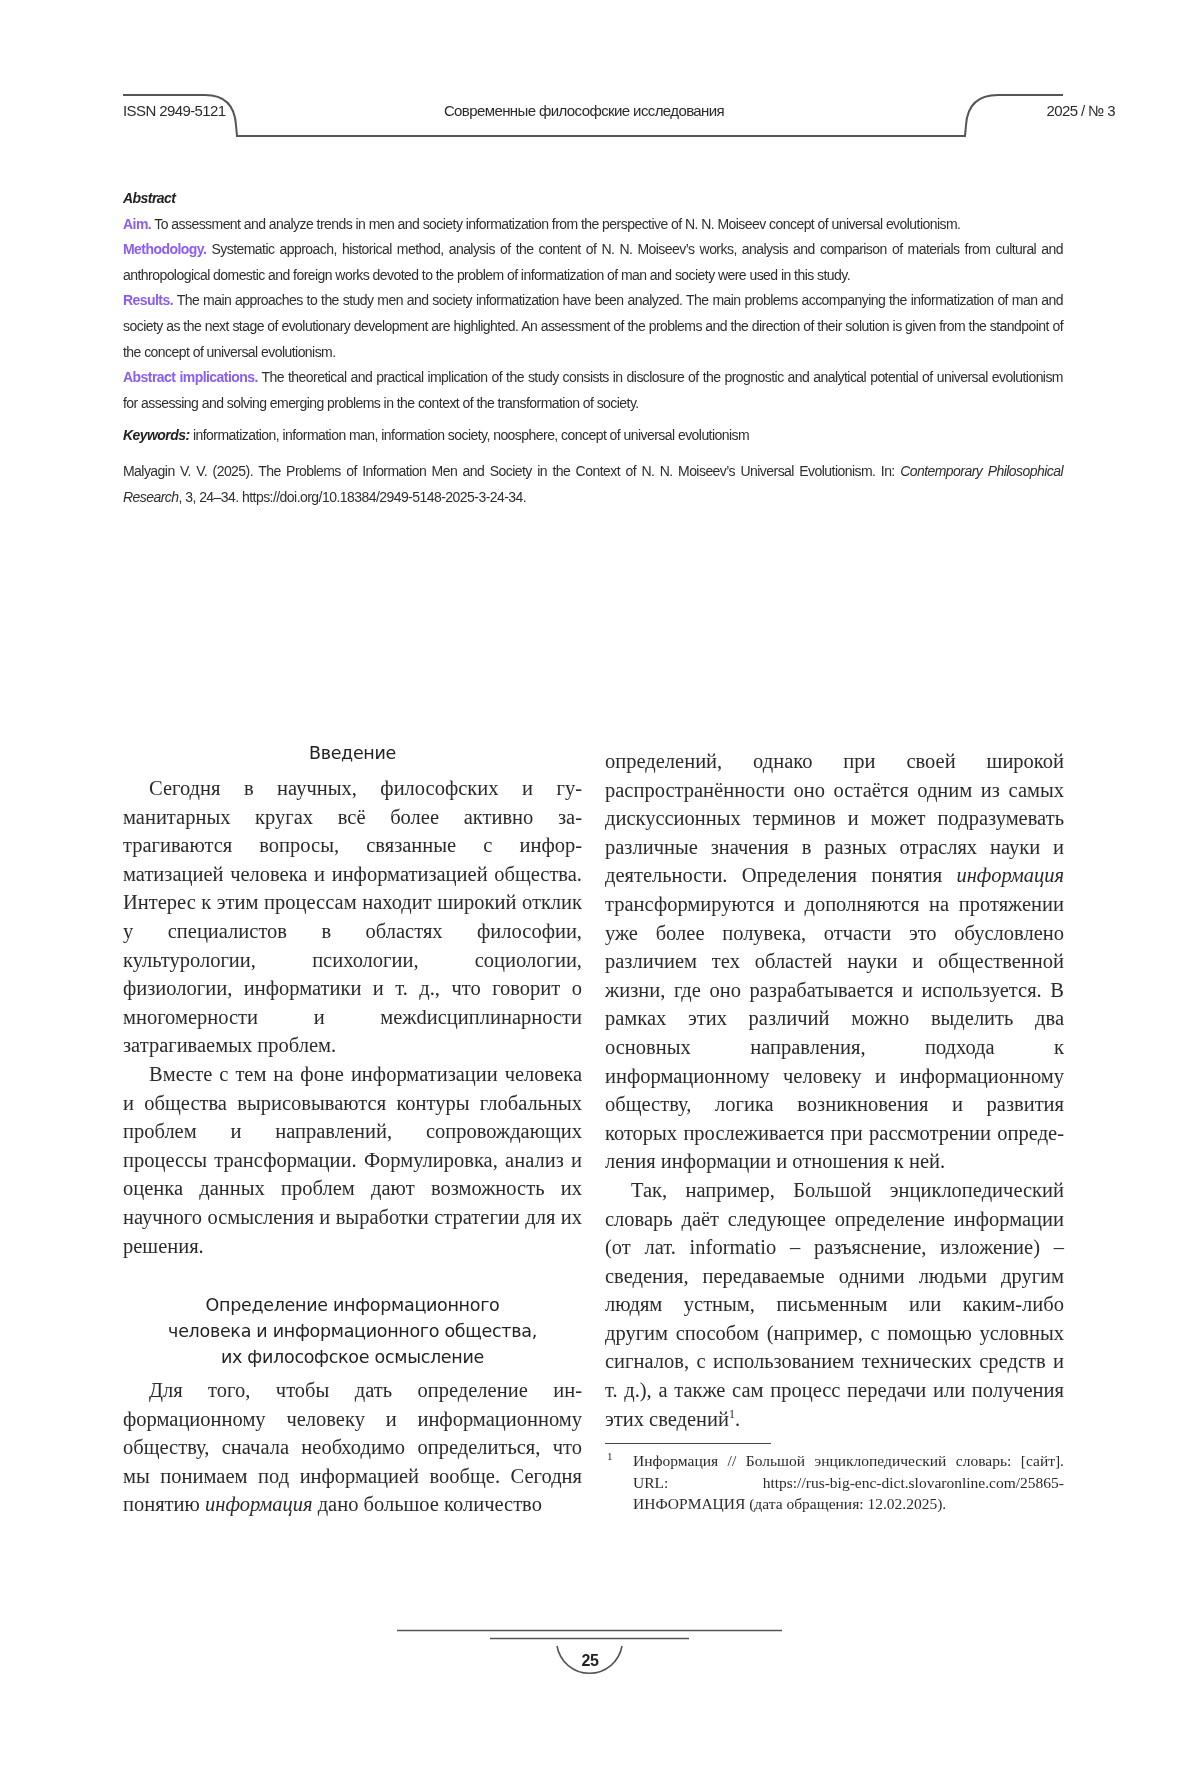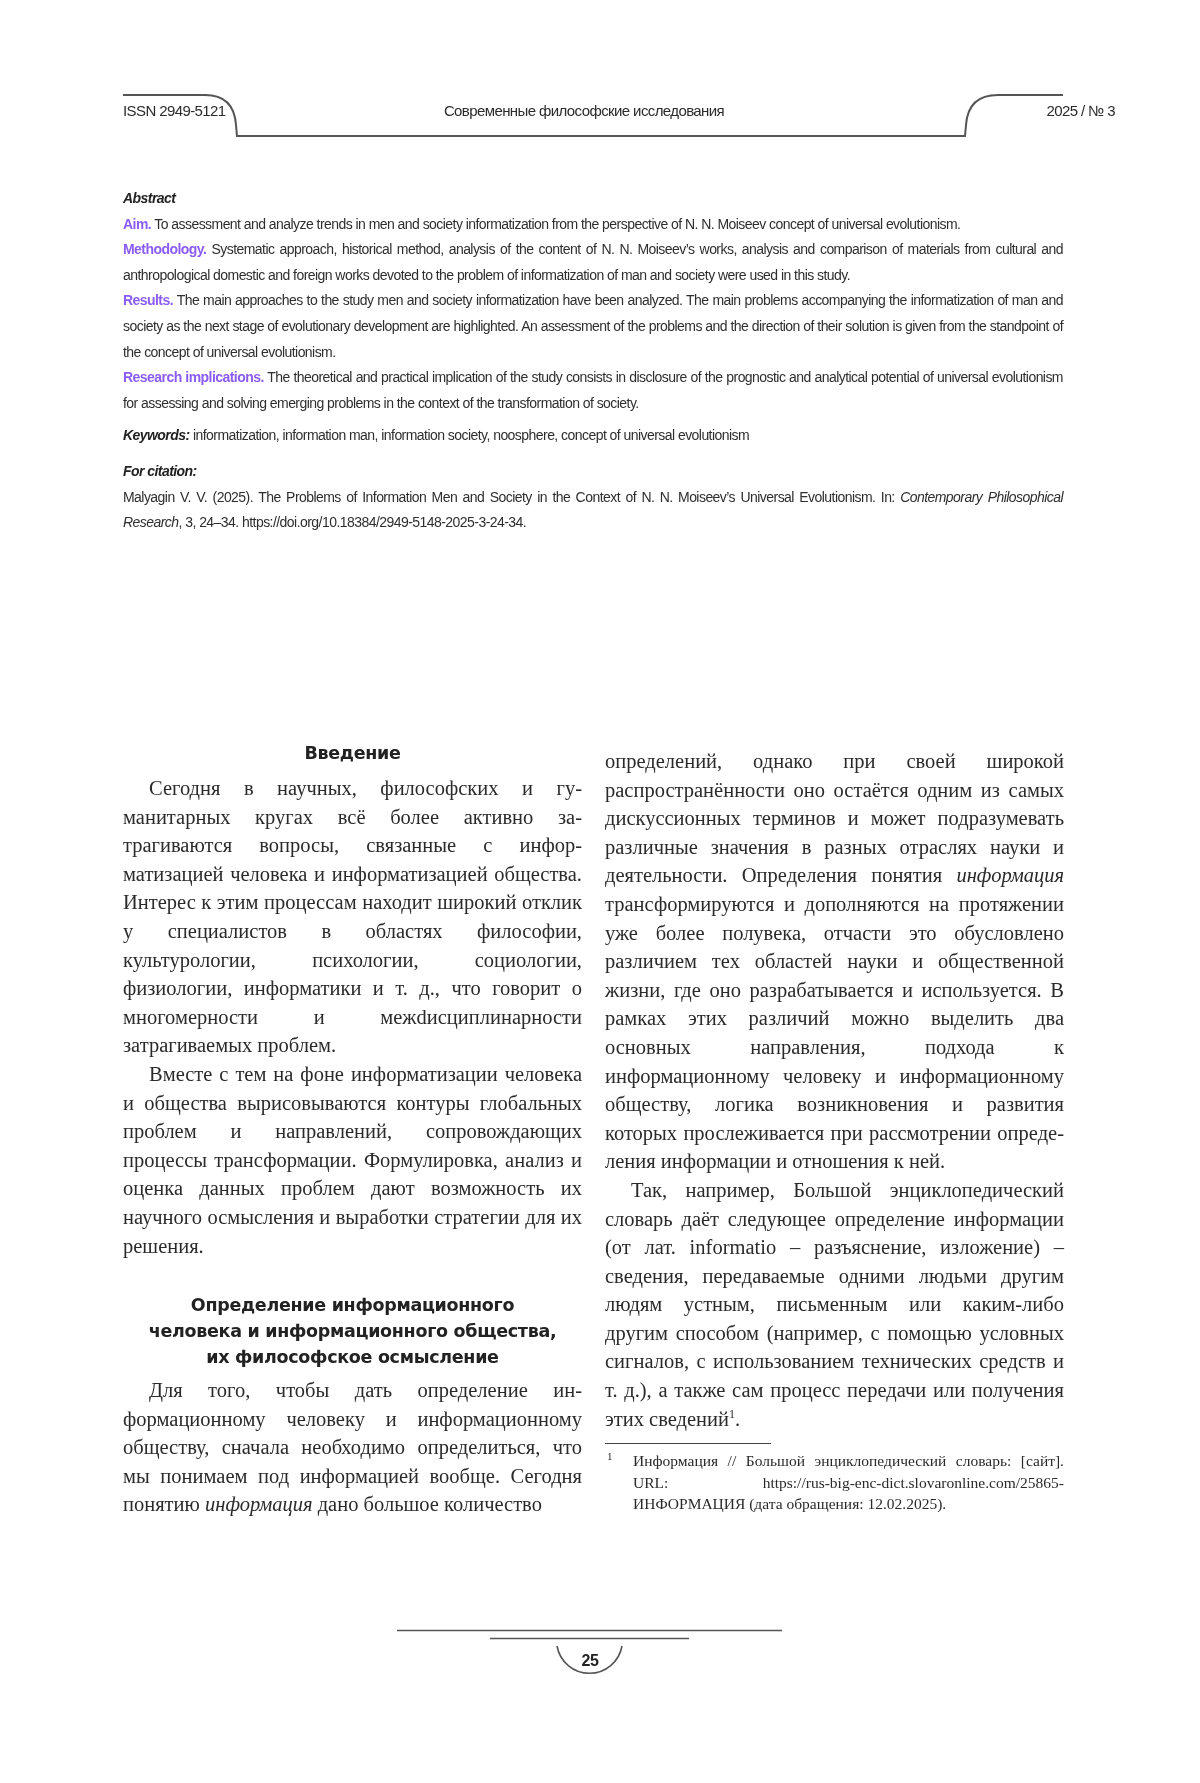--- a/index.html
+++ b/index.html
@@ -24,21 +24,21 @@
   .abstract i { font-style: italic; }
 
   
   .col { position: absolute; top: 740px; width: 459px;
     font-family: "Liberation Serif", serif; font-size: 20.5px; line-height: 28.6px;
     color: #2a2a2a; text-align: justify; hyphens: manual; }
   .col-left { left: 123px; }
   .col-right { left: 605px; top: 747px; }
   .col p { margin: 0; text-indent: 26px; }
   .col p.noindent { text-indent: 0; }
-  .col h2 { margin: 16px; font-family: "DejaVu Sans", sans-serif; font-weight: bold; font-size: 17.5px; line-height: 26px; text-align: center; color: #222; letter-spacing: -0.3px; }
+  .col h2 { margin: 16px; font-family: "DejaVu Sans", sans-serif; font-weight: normal; font-size: 17.5px; line-height: 26px; text-align: center; color: #222; letter-spacing: -0.3px; }
   .col h2.intro { margin-top: 0px; margin-bottom: 8px; }
   .col h2.sec { margin-top: 32px; margin-bottom: 6px; }
   .col i { font-style: italic; }
   sup { font-size: 12px; line-height: 0; vertical-align: super; }
 
   .fn-rule { width: 166px; height: 0; border-top: 1.6px solid #444; margin-top: 10px; margin-bottom: 6px; }
   .footnote { position: relative; font-family: "Liberation Serif", serif; font-size: 15.5px; line-height: 21.5px; color: #2a2a2a; text-align: justify; padding-left: 28px; }
   .footnote .fn-num { position: absolute; left: 2px; top: -4px; font-size: 11px; }
 
   
@@ -54,25 +54,24 @@
 </svg>
 <div class="hdr-text hdr-issn">ISSN 2949-5121</div>
 <div class="hdr-text hdr-title">Современные философские исследования</div>
 <div class="hdr-text hdr-issue">2025 / № 3</div>
 
 <div class="abstract">
   <p><span class="lbl-i">Abstract</span></p>
   <p><span class="lbl">Aim.</span><span> To assessment and analyze trends in men and society informatization from the perspective of N. N. Moiseev concept of universal evolutionism.</span></p>
   <p><span class="lbl">Methodology.</span><span> Systematic approach, historical method, analysis of the content of N. N. Moiseev’s works, analysis and comparison of materials from cultural and anthropological domestic and foreign works de­voted to the problem of informatization of man and society were used in this study.</span></p>
   <p><span class="lbl">Results.</span><span> The main approaches to the study men and society informatization have been analyzed. The main problems accompanying the informatization of man and society as the next stage of evolutionary development are highlighted. An assessment of the problems and the direction of their solution is given from the standpoint of the concept of universal evolutionism.</span></p>
-  <p><span class="lbl">Research implications.</span><span> The theoretical and practical implication of the study consists in disclosure of the prognostic and analytical potential of universal evolutionism for assessing and solving emerging problems in the context of the transformation of society.</span></p>
+  <p><span class="lbl">Abstract implications.</span><span> The theoretical and practical implication of the study consists in disclosure of the prognostic and analytical potential of universal evolutionism for assessing and solving emerging problems in the context of the transformation of society.</span></p>
   <div class="gap"></div>
   <p><span class="lbl-i">Keywords:</span><span> informatization, information man, information society, noosphere, concept of universal evo­lutionism</span></p>
   <div class="gap2"></div>
-  <p><span class="lbl-i">For citation:</span></p>
   <p><span>Malyagin V. V. (2025). The Problems of Information Men and Society in the Context of N. N. Moiseev’s Universal Evolutionism. In: </span><i>Contemporary Philosophical Research</i><span>, 3, 24–34. https://doi.​org/10.18384/2949-5148-2025-3-24-34.</span></p>
 </div>
 
 <div class="col col-left">
   <h2 class="intro">Введение</h2>
   <p>Сегодня в научных, философских и гу­манитарных кругах всё более активно за­трагиваются вопросы, связанные с инфор­матизацией человека и информатизацией общества. Интерес к этим процессам нахо­дит широкий отклик у специалистов в об­ластях философии, культурологии, психоло­гии, социологии, физиологии, информатики и т. д., что говорит о многомерности и меж­dисциплинарности затрагиваемых проблем.</p>
   <p>Вместе с тем на фоне информатизации человека и общества вырисовываются контуры глобальных проблем и направ­лений, сопровождающих процессы транс­формации. Формулировка, анализ и оцен­ка данных проблем дают возможность их научного осмысления и выработки страте­гии для их решения.</p>
   <h2 class="sec">
     <span>Определение информационного</span><br>
     <span>человека и информационного общества,</span><br>

